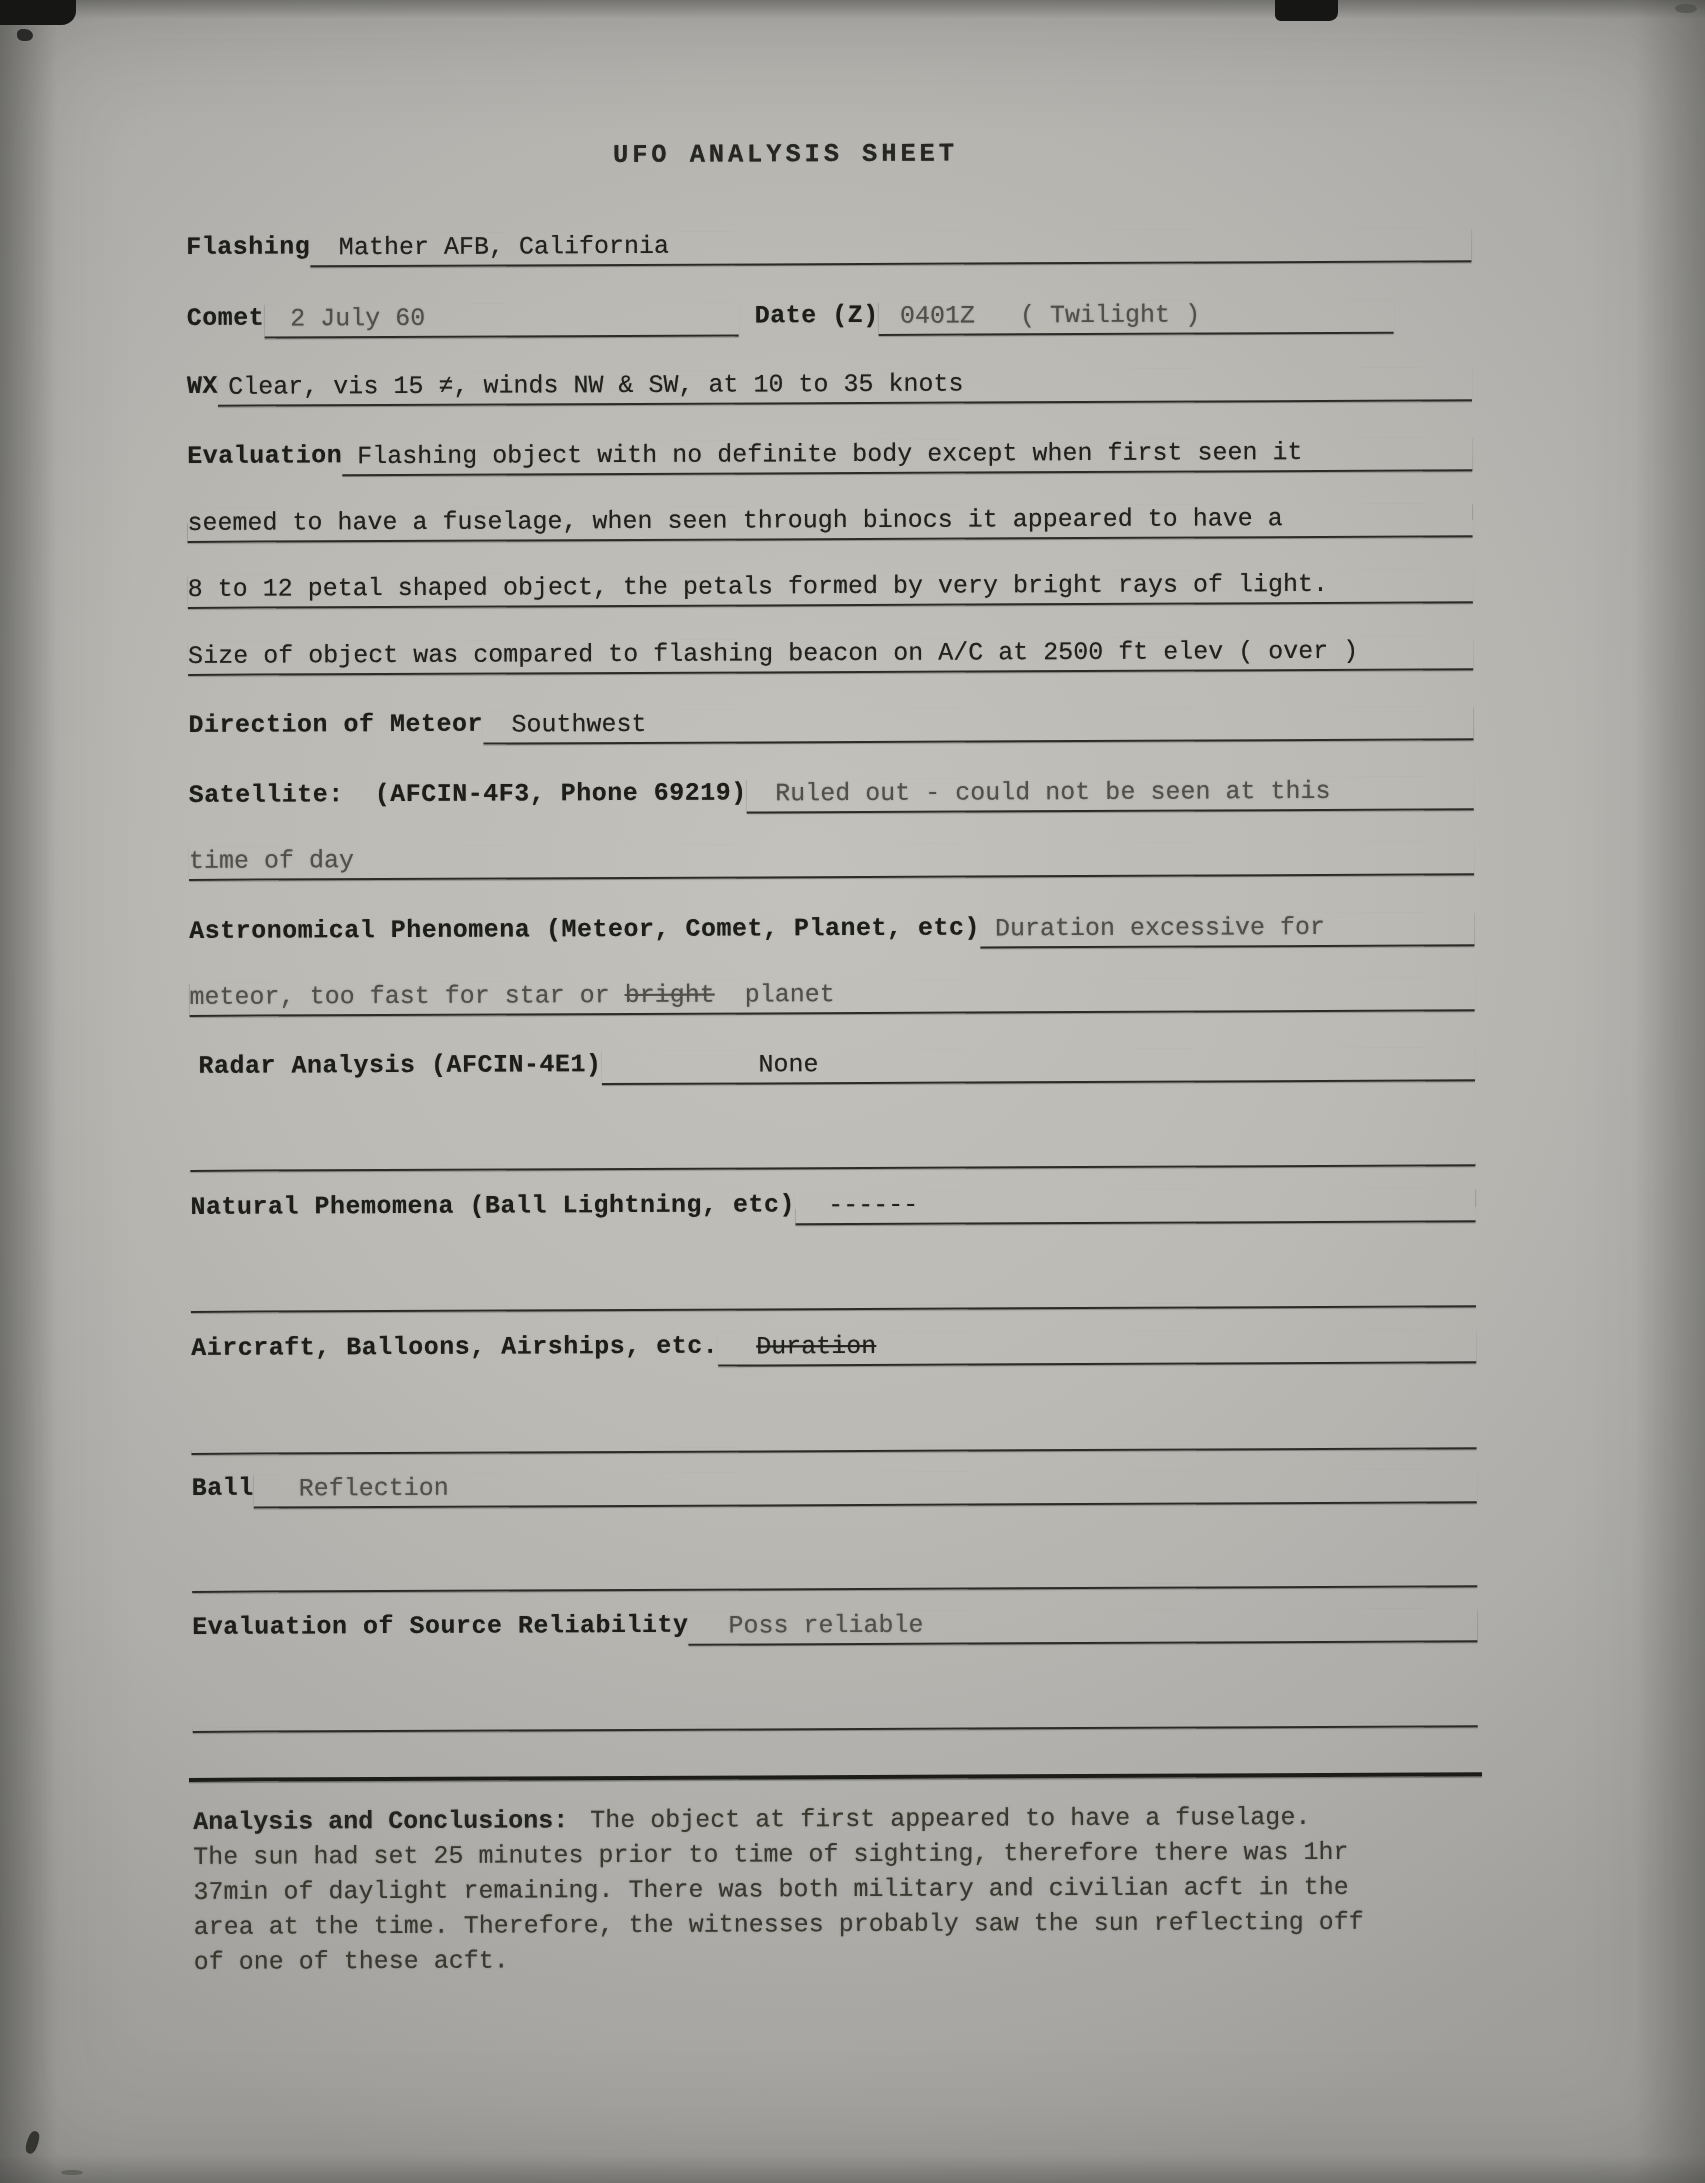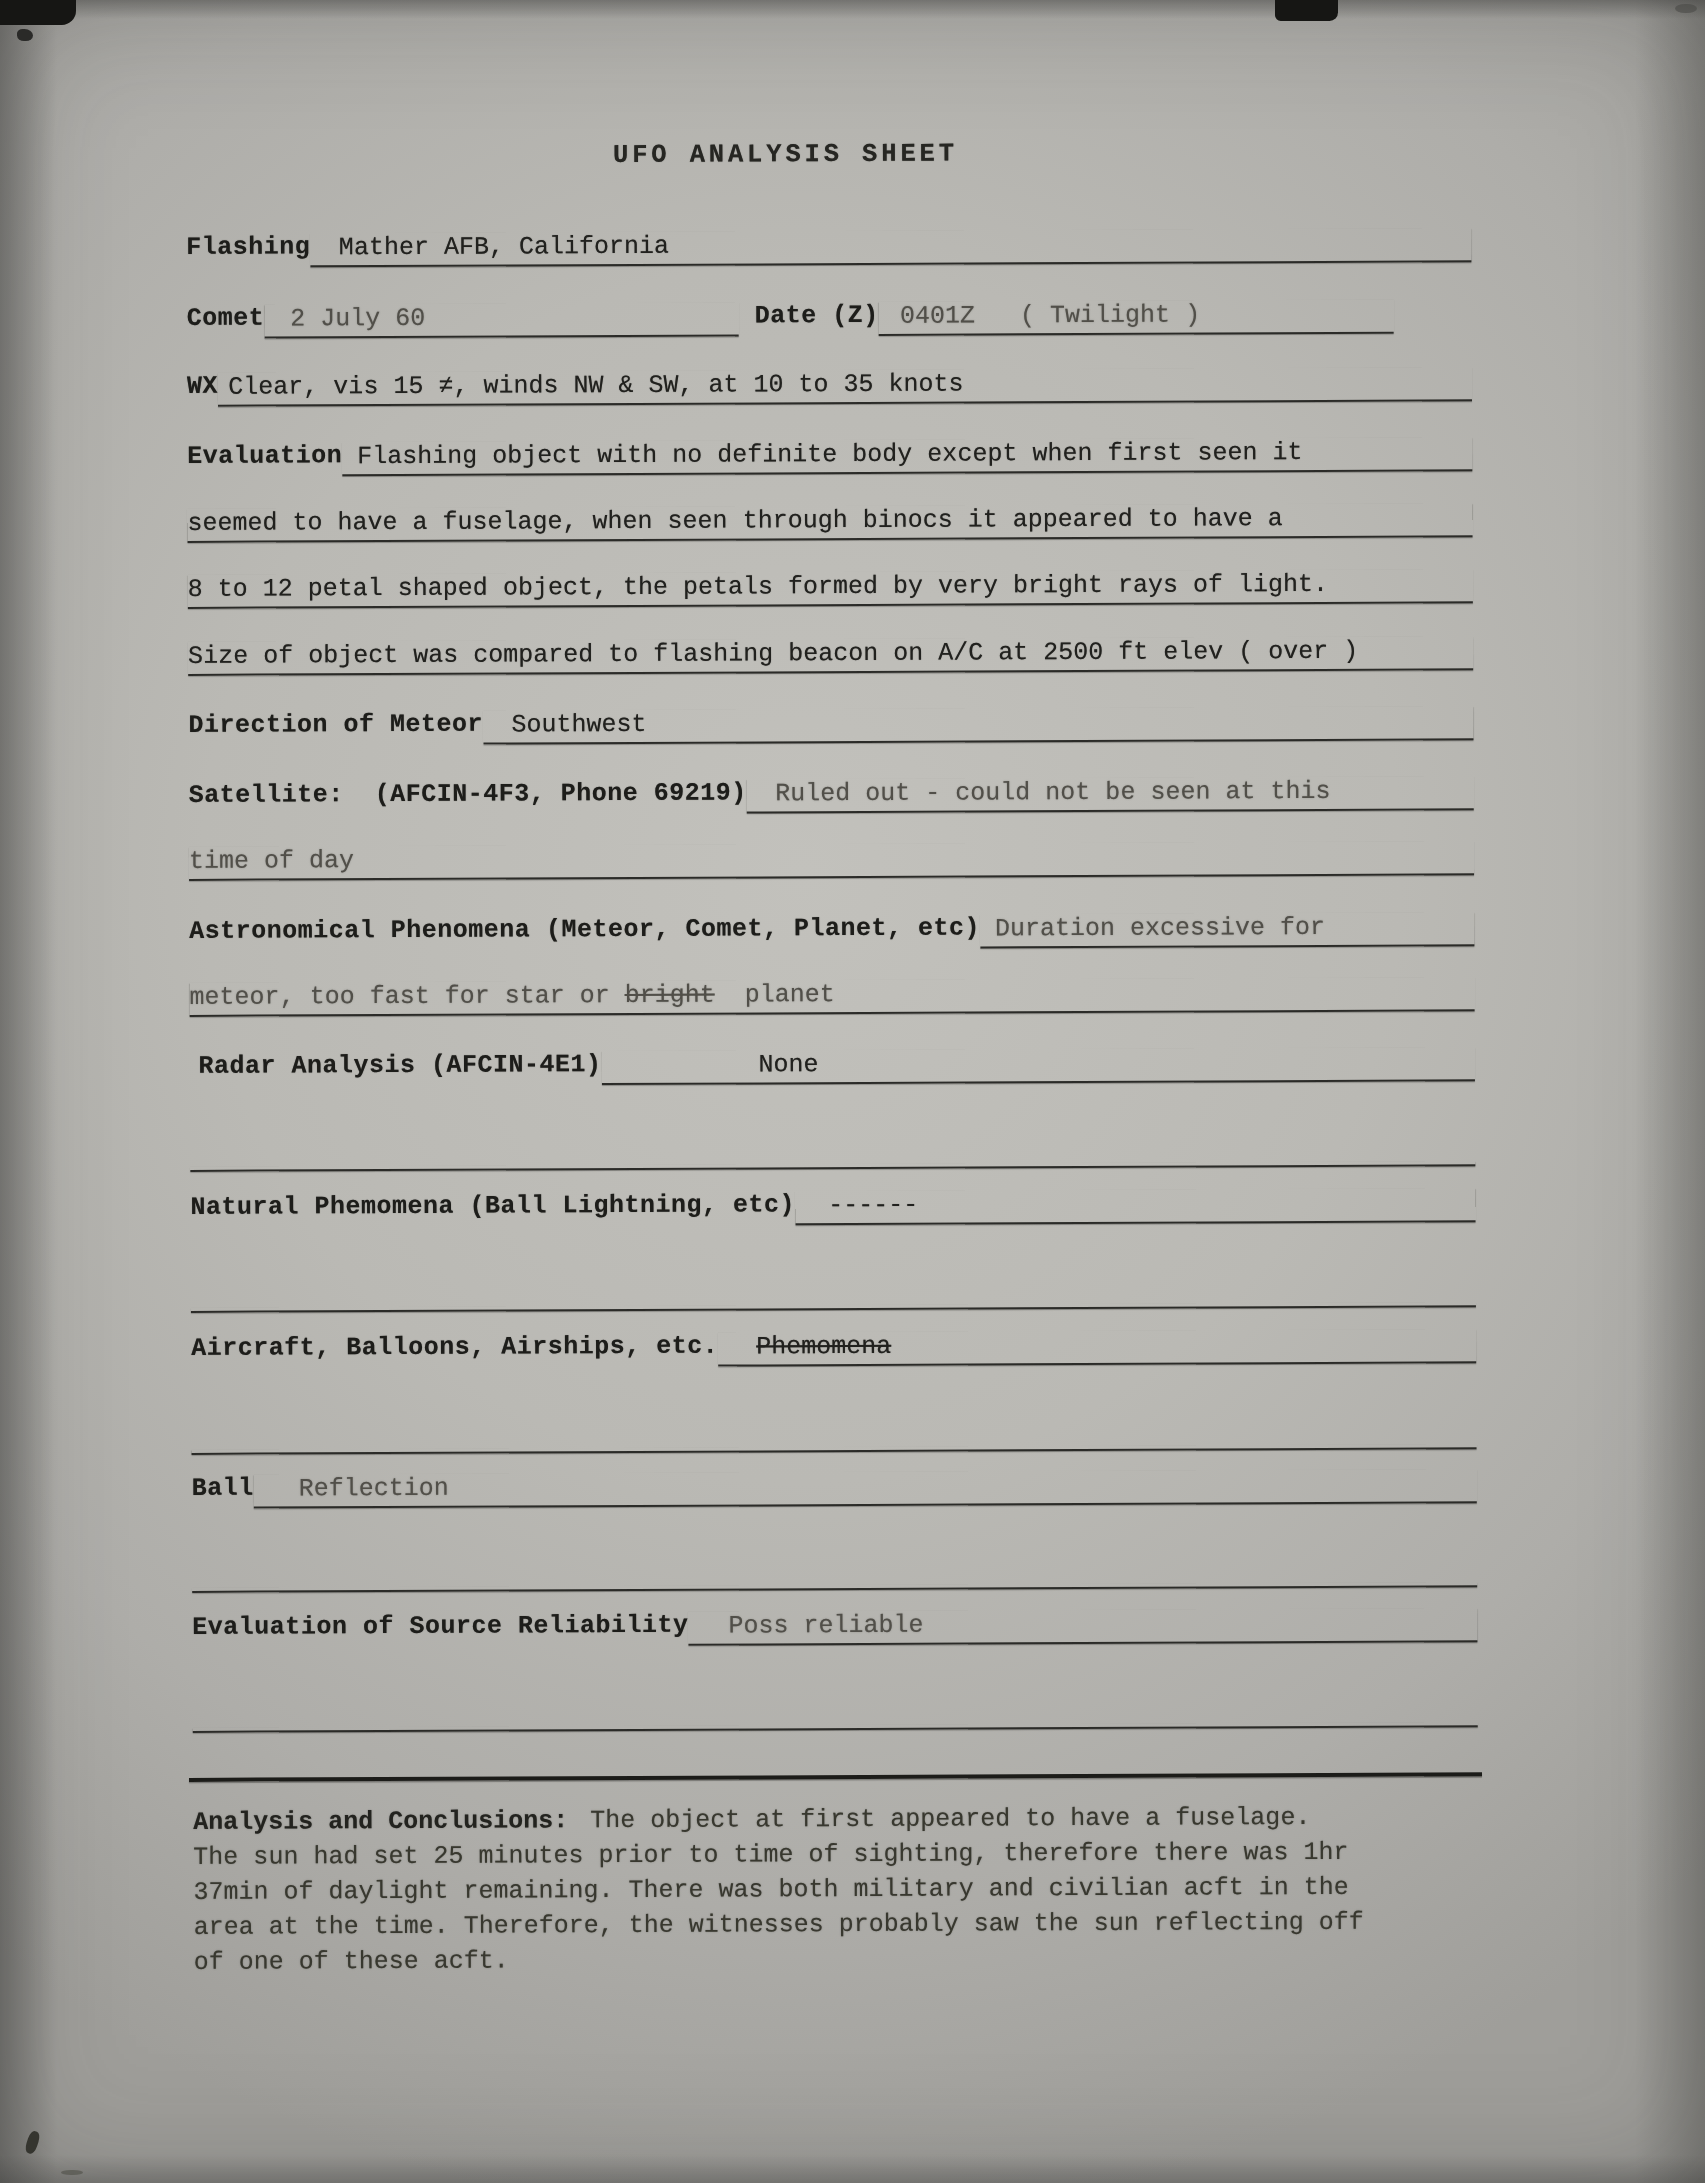--- a/index.html
+++ b/index.html
@@ -150,21 +150,21 @@
   <div class="row" style="top:1187px">
     <span class="lbl">Natural Phemomena (Ball Lightning, etc)</span>
     <span class="fill typed" style="padding-left:33px">------</span>
   </div>
   <div class="row blankrow" style="top:1288px">
     <span class="fill"></span>
   </div>
 
   <div class="row" style="top:1328px">
     <span class="lbl">Aircraft, Balloons, Airships, etc.</span>
-    <span class="fill typed" style="padding-left:38px"><span class="struck">Phemomena</span></span>
+    <span class="fill typed" style="padding-left:38px"><span class="struck">Duration</span></span>
   </div>
   <div class="row blankrow" style="top:1430px">
     <span class="fill"></span>
   </div>
 
   <div class="row" style="top:1468px">
     <span class="lbl">Ball</span>
     <span class="fill typed faded" style="padding-left:45px">Reflection</span>
   </div>
   <div class="row blankrow" style="top:1568px">

